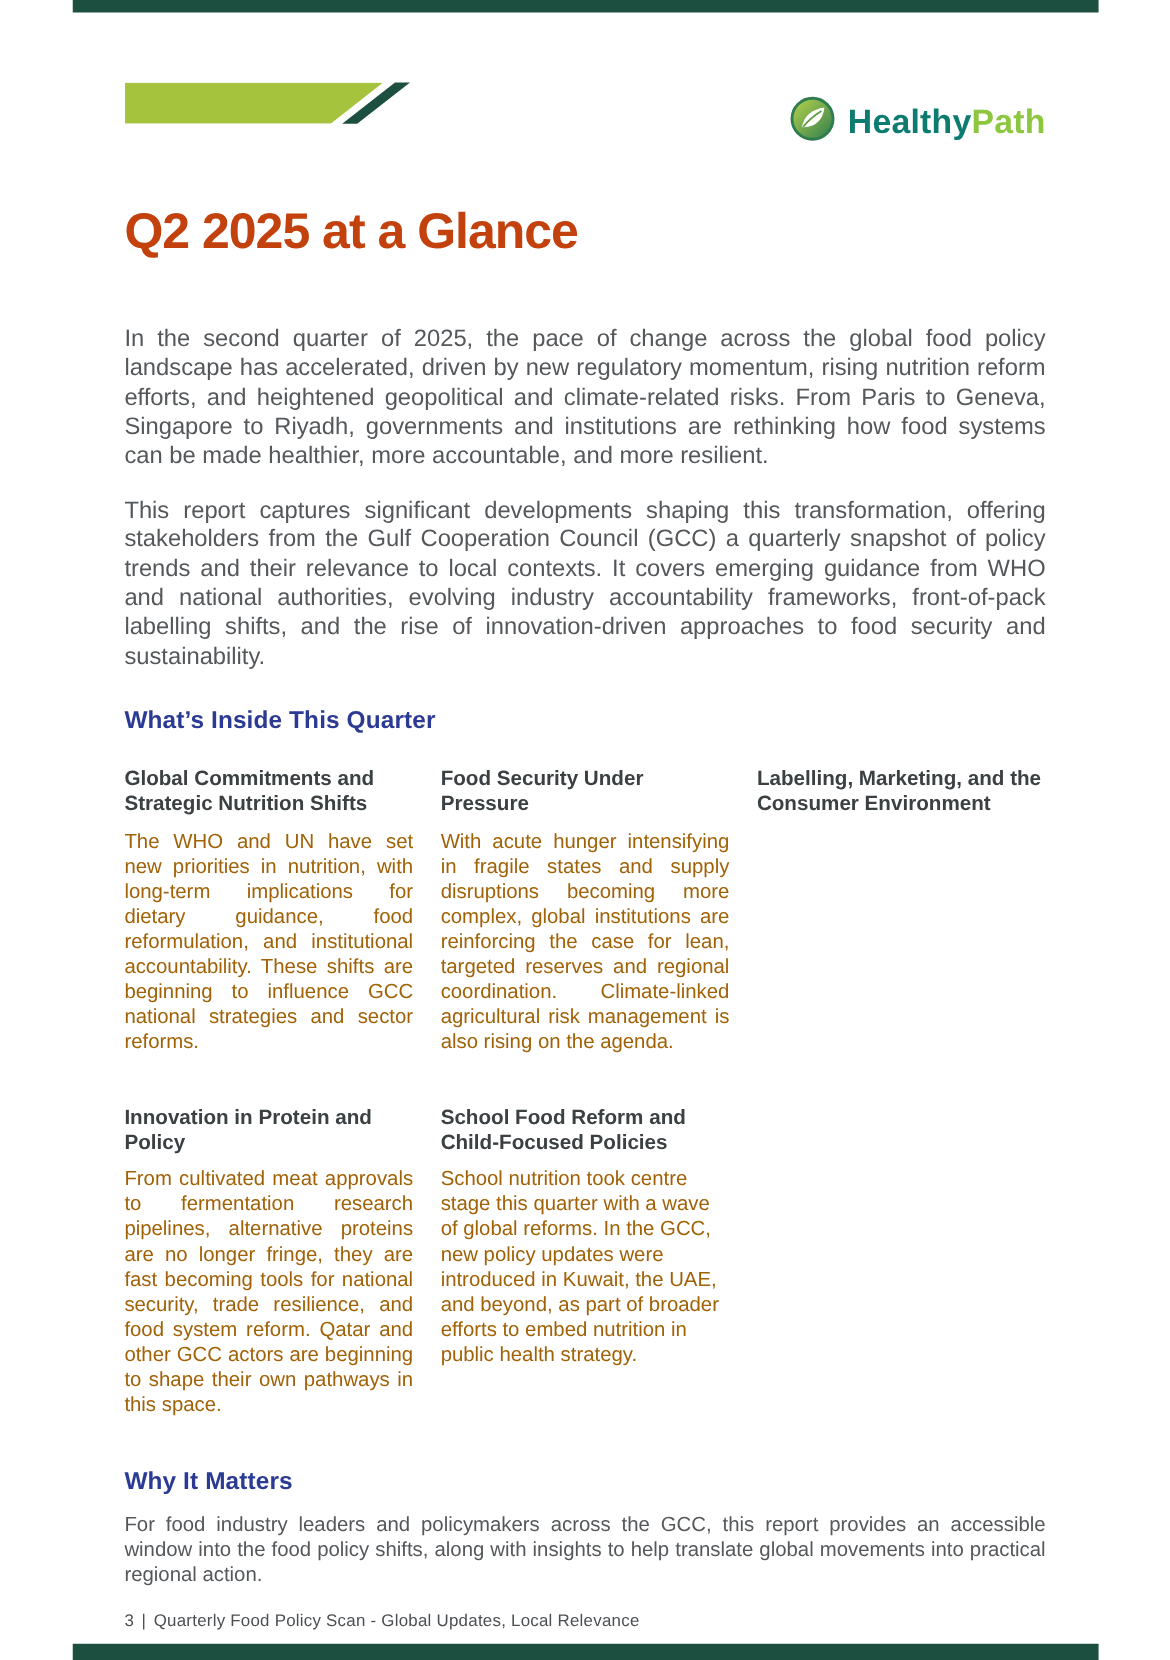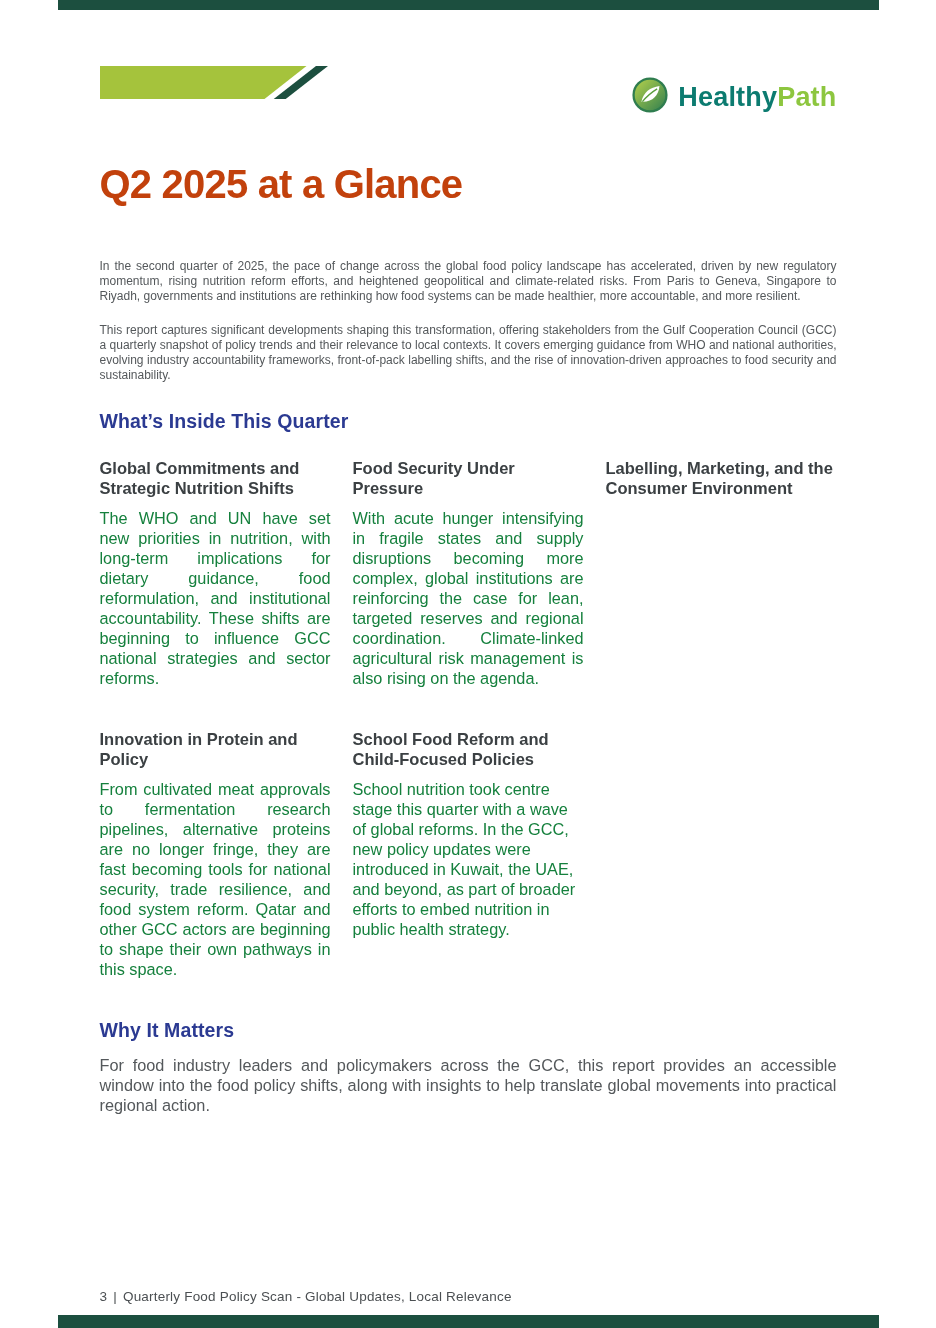--- a/index.html
+++ b/index.html
@@ -31,38 +31,38 @@
   .logo-text .primary { color:#0c7b70; }
   .logo-text .secondary { color:#8dc63f; }
 
   .content { padding:0 42px; }
 
   h1.page-title {
     margin-top:44px; font-size:40px; font-weight:800;
     color:#c2410c; letter-spacing:-0.8px;
   }
 
-  p.intro { margin-top:20px; font-size:12px; line-height:1.23; color:#54585b; text-align:justify; }
+  p.intro { margin-top:20px; font-size:19px; line-height:1.23; color:#54585b; text-align:justify; }
   p.intro.first { margin-top:52px; }
 
   h2.section-heading {
     margin-top:28px; font-size:19.5px; font-weight:bold; color:#2b3a92; letter-spacing:0.1px;
   }
   h2.section-heading.why { margin-top:40px; }
 
   .inside-grid {
     margin-top:26px;
     display:grid; grid-template-columns:1fr 1fr 1fr;
     column-gap:22px; row-gap:42px;
   }
   .inside-item .item-title {
     font-size:16.5px; font-weight:bold; color:#3b4043; line-height:1.2; margin-bottom:9px;
   }
   .inside-item .item-body {
-    font-size:16.3px; line-height:1.23; color:#15803d; text-align:justify;
+    font-size:16.3px; line-height:1.23; color:#a16207; text-align:justify;
   }
   .inside-item .item-body.ragged { text-align:left; max-width:392px; }
 
   p.why-body { margin-top:13px; font-size:16.3px; line-height:1.23; color:#54585b; text-align:justify; }
 
   .footer {
     position:absolute; left:42px; bottom:24px;
     font-size:13.5px; color:#4b4f52; letter-spacing:0.2px;
     display:flex; gap:6px; align-items:baseline;
   }

